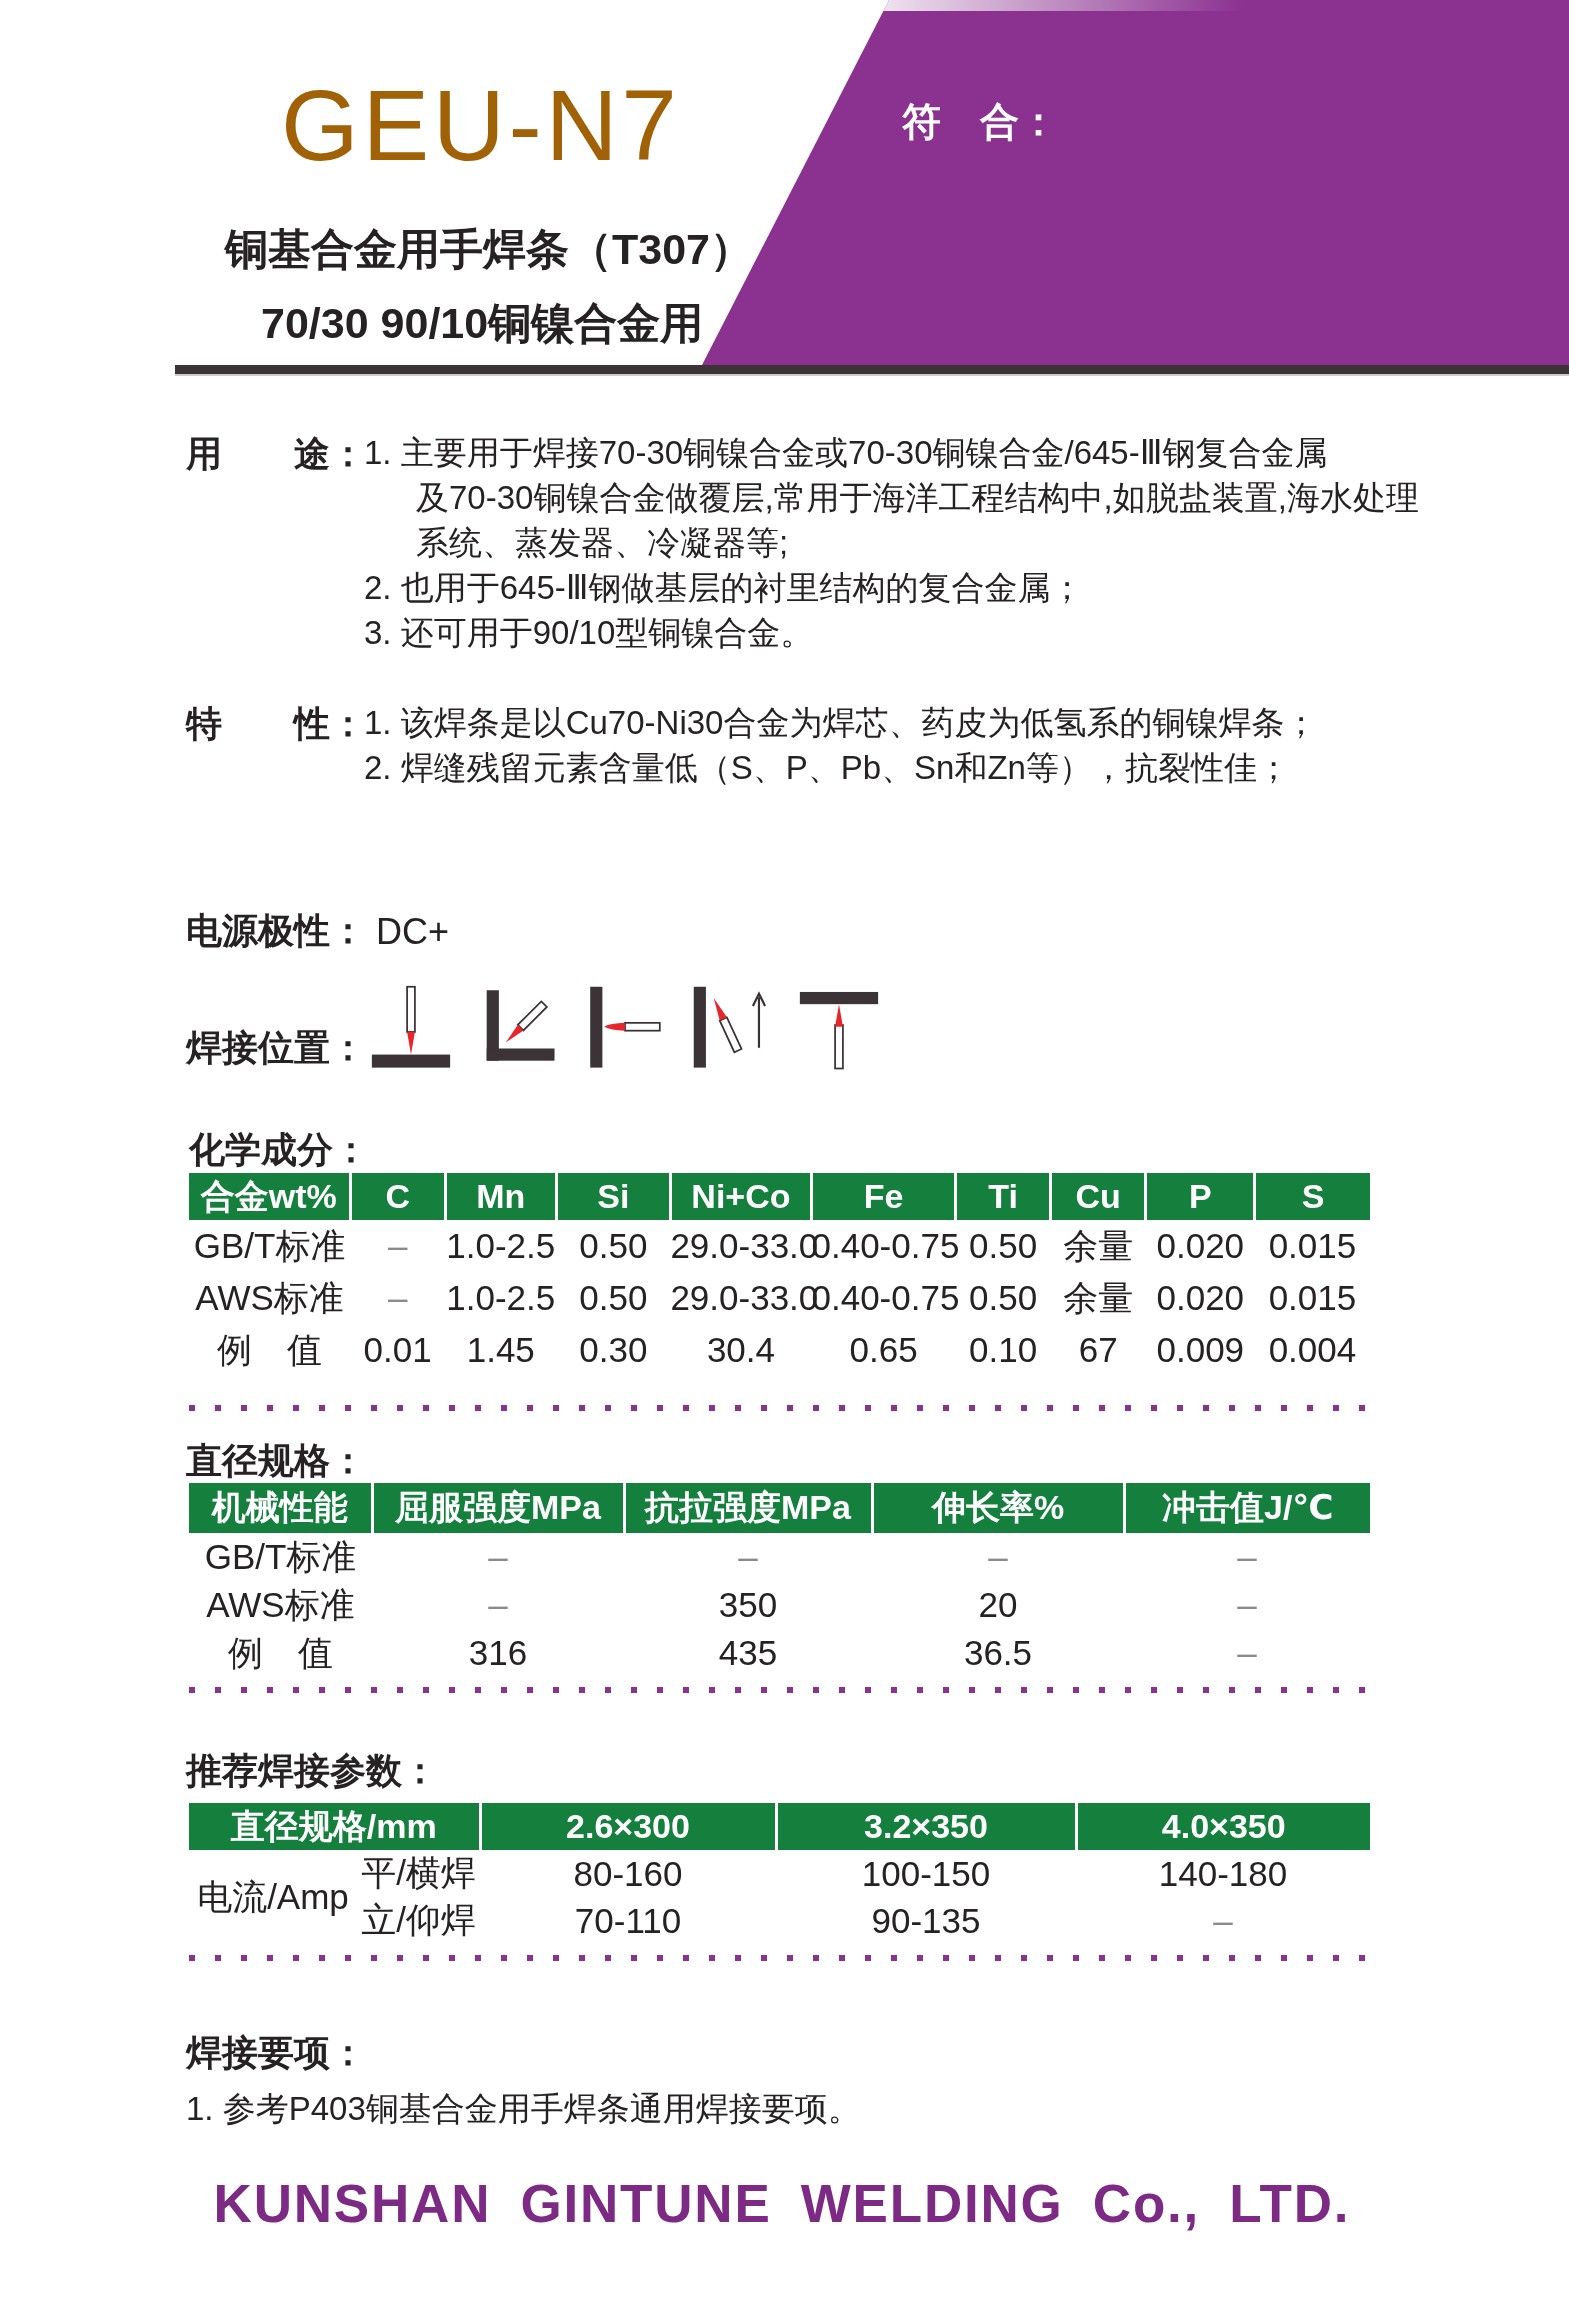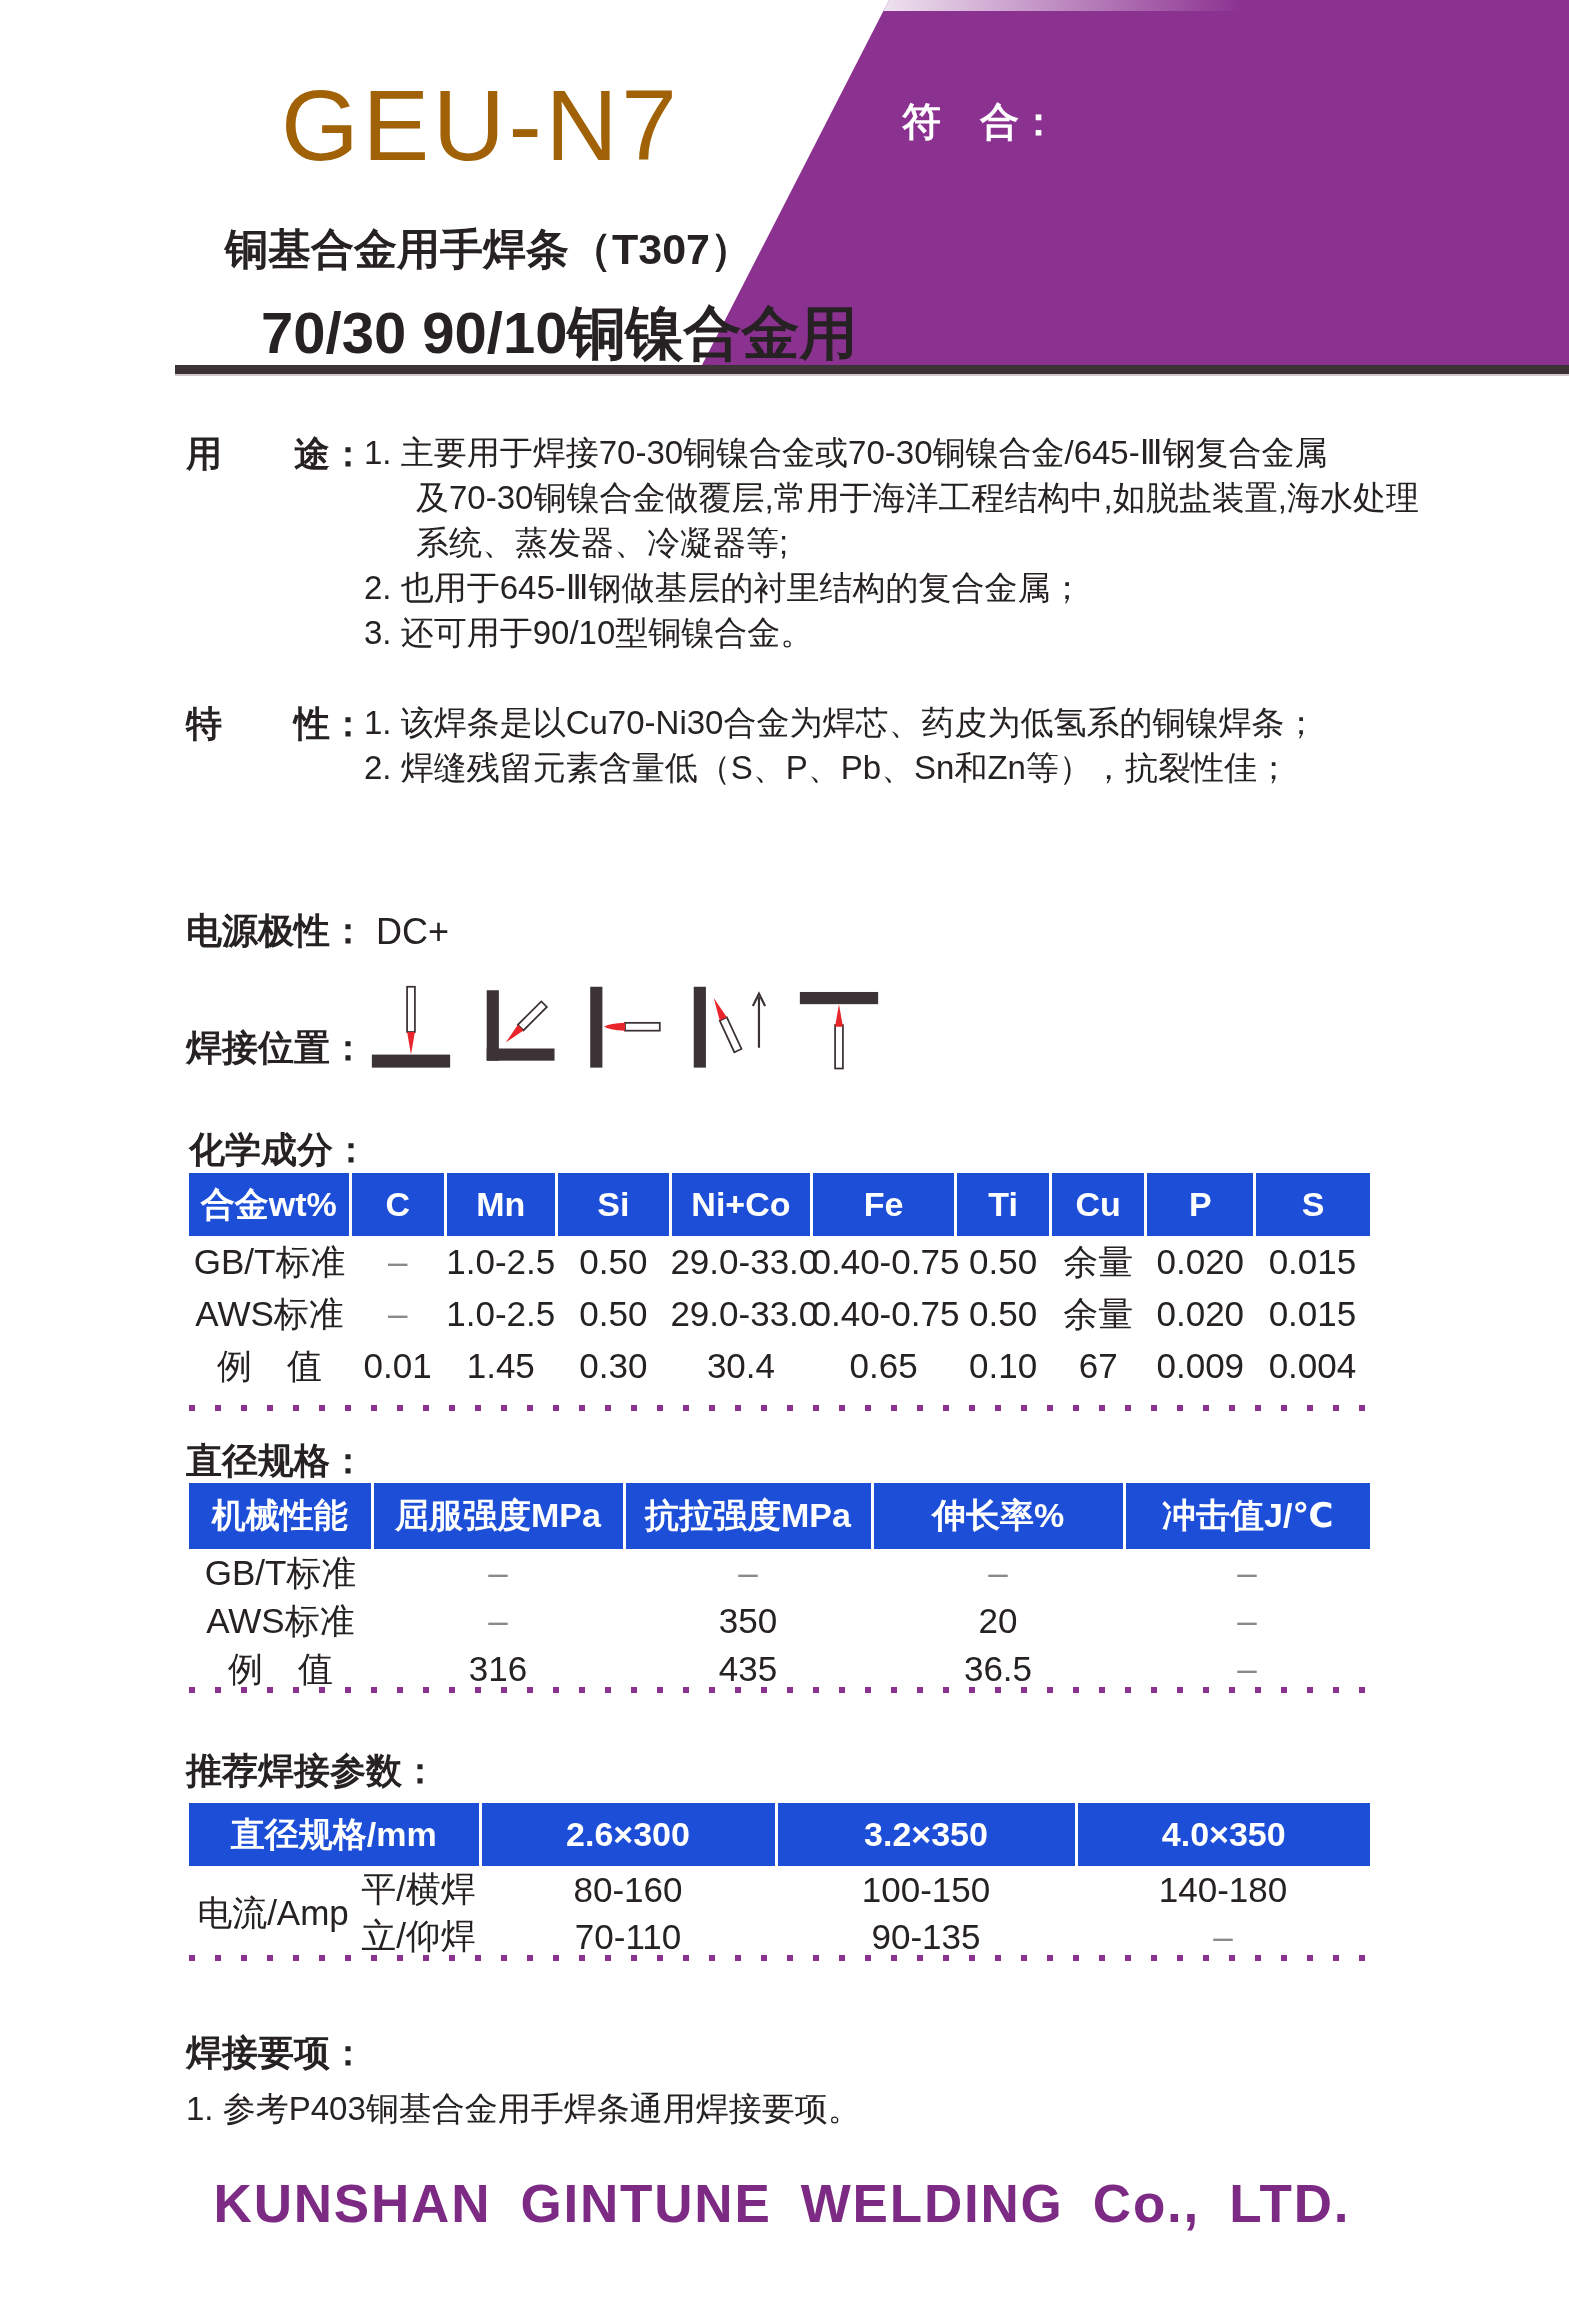--- a/index.html
+++ b/index.html
@@ -19,39 +19,39 @@
   }
   .divider-bar{
     position:absolute;top:365px;left:175px;width:1394px;height:9px;
     background:#3B3335;border-bottom:2.7px solid #cfc9c9;
   }
   .model{
     position:absolute;top:75px;left:281px;font-size:100px;line-height:1;
     font-weight:400;letter-spacing:3.6px;color:#a16207;white-space:nowrap;
   }
   .sub-cn{position:absolute;top:221px;left:225px;font-size:43px;font-weight:700;white-space:nowrap;}
-  .sub-alloy{position:absolute;top:295px;left:261px;font-size:58px;font-weight:700;white-space:nowrap;}
+  .sub-alloy{position:absolute;top:295px;left:261px;font-size:43px;font-weight:700;white-space:nowrap;}
   .conform-label{position:absolute;top:95px;left:902px;font-size:39px;font-weight:700;color:#fff;white-space:nowrap;}
   .standards{position:absolute;top:91px;left:1046px;font-size:34px;font-weight:700;color:#fff;line-height:48px;white-space:nowrap;}
   
   .sec-label{position:absolute;font-size:36px;font-weight:700;white-space:nowrap;}
   .body-text{position:absolute;font-size:33px;line-height:45px;}
   .hang{padding-left:52px;text-indent:-52px;white-space:pre-line;}
   .dots{
     position:absolute;height:6.4px;width:1182px;
     background:repeating-linear-gradient(to right,#8B3190 0 6.4px,transparent 6.4px 26px);
   }
   
   .pos-icons{position:absolute;top:984px;left:371px;display:flex;gap:27px;align-items:flex-start;}
   .pos-icons svg{display:block;}
   
   table{border-collapse:collapse;table-layout:fixed;position:absolute;}
   th{
-    background:#1d4ed8;color:#fff;font-weight:700;font-size:34px;
-    text-align:center;vertical-align:middle;padding:8px;border-right:3.6px solid #fff;
+    background:#15803d;color:#fff;font-weight:700;font-size:34px;
+    text-align:center;vertical-align:middle;padding:0;border-right:3.6px solid #fff;
     white-space:nowrap;
   }
   th:last-child{border-right:none;}
   td{
     font-size:35px;text-align:center;vertical-align:middle;padding:0;
     white-space:nowrap;color:#262223;
   }
   .dim{color:#8a8a8a;}
   #chem-table{top:1173px;left:189px;width:1181px;}
   #chem-table th{height:47px;}

